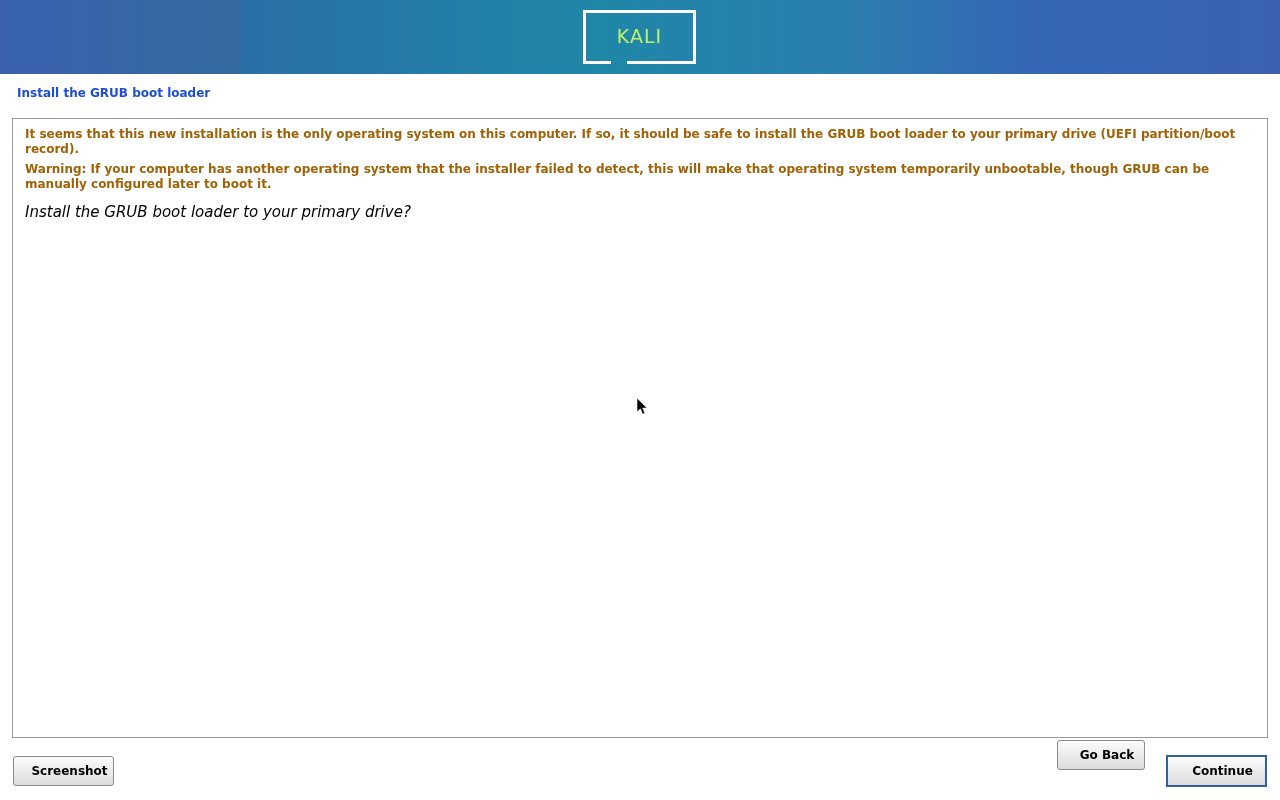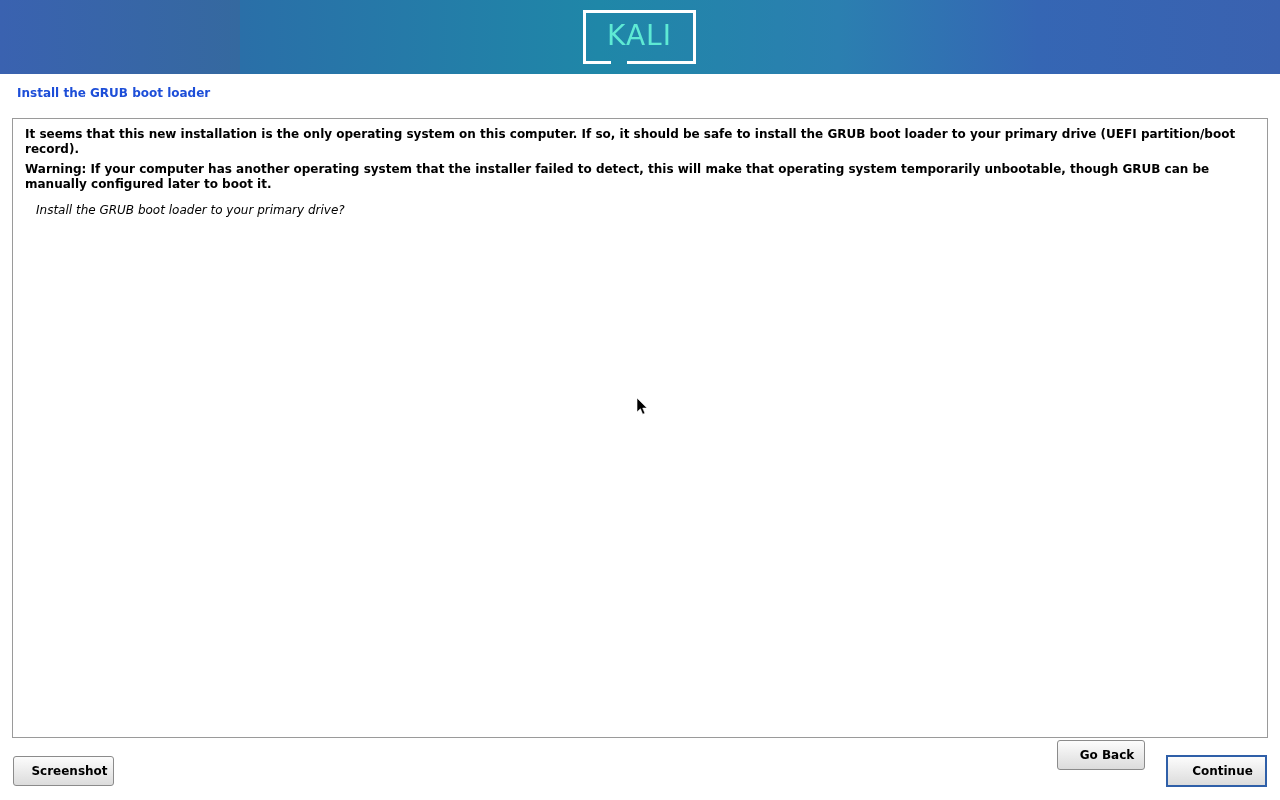--- a/index.html
+++ b/index.html
@@ -51,23 +51,23 @@
     top: 10px;
     width: 113px;
     height: 54px;
     border: 3px solid #ffffff;
     box-sizing: border-box;
     display: flex;
     align-items: center;
     justify-content: center;
   }
   .logo-text {
-    color: #5eead4;
+    color: #bef264;
     font-family: "DejaVu Sans", sans-serif;
-    font-size: 28px;
+    font-size: 19px;
     letter-spacing: 1px;
     line-height: 1;
     padding-bottom: 2px;
   }
   .logo-notch {
     position: absolute;
     left: 611px;
     top: 61px;
     width: 16px;
     height: 5px;
@@ -96,30 +96,29 @@
     box-sizing: border-box;
   }
   .panel-inner {
     padding: 8px 12px 0 12px;
   }
   .para {
     font-size: 12px;
     font-weight: bold;
     line-height: 15px;
     margin: 0 0 0 0;
-    color: #000000;
+    color: #a16207;
   }
   .para.second {
     margin-top: 5px;
   }
   .question {
-    font-size: 12px;
+    font-size: 15px;
     font-style: italic;
     margin-top: 11px;
-    margin-left: 11px;
     color: #000000;
   }
   .radio-group {
     margin-top: 10px;
     margin-left: 11px;
   }
   .radio-row {
     display: flex;
     align-items: center;
     height: 20px;

